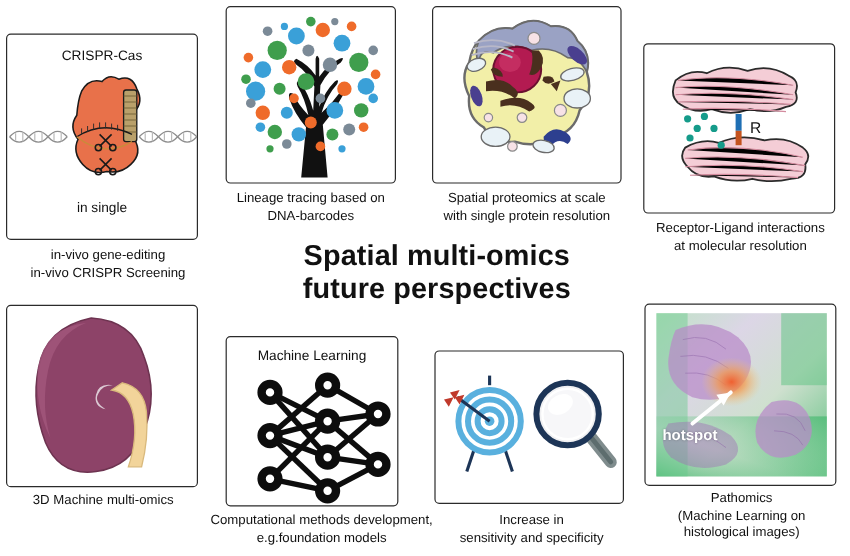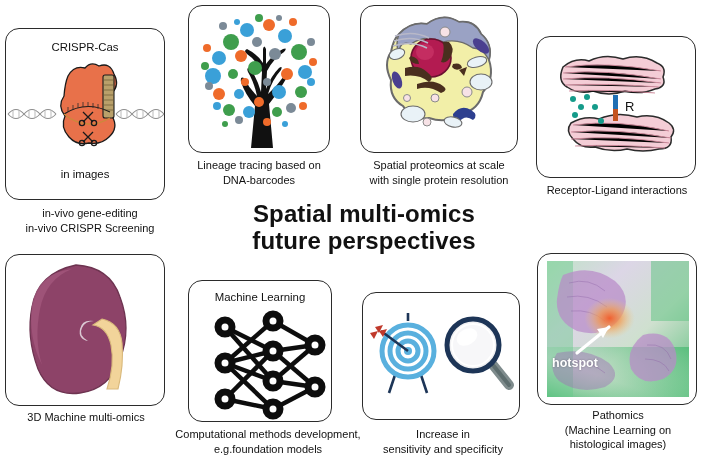--- a/index.html
+++ b/index.html
@@ -1,30 +1,30 @@
 <!DOCTYPE html>
 <html><head>
 <meta charset="utf-8">
 <style>
   html,body{margin:0;padding:0;background:#ffffff;}
   body{width:708px;height:463px;position:relative;overflow:hidden;
        font-family:"Liberation Sans",sans-serif;color:#111;}
-  .panel{position:absolute;border:1.6px solid #2b2b2b;border-radius:14px;background:#fff;box-sizing:border-box;}
+  .panel{position:absolute;border:1.6px solid #2b2b2b;border-radius:4px;background:#fff;box-sizing:border-box;}
   .cap{position:absolute;text-align:center;font-size:11px;line-height:14.6px;color:#111;}
   .inlabel{position:absolute;width:100%;text-align:center;font-size:11.4px;color:#111;}
   .title{position:absolute;text-align:center;font-size:24px;line-height:27px;color:#111;letter-spacing:.1px;font-weight:bold;}
   svg{display:block;overflow:visible;}
   .hot{position:absolute;color:#fff;font-size:12.5px;font-weight:bold;text-shadow:0 0 2px rgba(0,0,0,.35);}
 </style>
 </head>
 <body>
 
 <div class="panel" style="left:5px;top:28px;width:160px;height:172px;">
   <div class="inlabel" style="top:12px;">CRISPR-Cas</div>
-  <div class="inlabel" style="top:139px;">in images</div>
+  <div class="inlabel" style="top:139px;">in single</div>
   <span>
   <svg width="158" height="100" viewBox="0 0 158 100" style="position:absolute;left:0;top:33px;">
     <g stroke="#2b2b2b" stroke-width="1.1" fill="none">
       <g>
         <path d="M2,52 q8,-9 16,0 q8,9 16,0 q8,-9 16,0" stroke="#8d8d8d"></path>
         <path d="M2,52 q8,9 16,0 q8,-9 16,0 q8,9 16,0" stroke="#8d8d8d"></path>
         <g stroke="#b9b9b9" stroke-width="1">
           <line x1="7" y1="49" x2="7" y2="55"></line>
               <line x1="13" y1="48" x2="13" y2="56"></line>
           <line x1="23" y1="49" x2="23" y2="55"></line>
@@ -230,20 +230,21 @@
       <circle cx="44" cy="70" r="3"></circle>
           <circle cx="58" cy="70" r="3"></circle>
       <circle cx="38" cy="78" r="3"></circle>
           <circle cx="64" cy="84" r="3"></circle>
     </g>
   </svg>
   </span>
 </div>
 <div class="cap" style="left:528px;top:183px;width:178px;">
   <div>Receptor-Ligand interactions</div>
+  <div>at molecular resolution</div>
 </div>
 
 <div class="title" style="left:214px;top:200px;width:300px;">
   <div>Spatial multi-omics</div>
   <div>future perspectives</div>
 </div>
 
 <div class="panel" style="left:5px;top:254px;width:160px;height:152px;">
   <span>
   <svg width="158" height="150" viewBox="0 0 158 150" style="position:absolute;left:0;top:0;">

